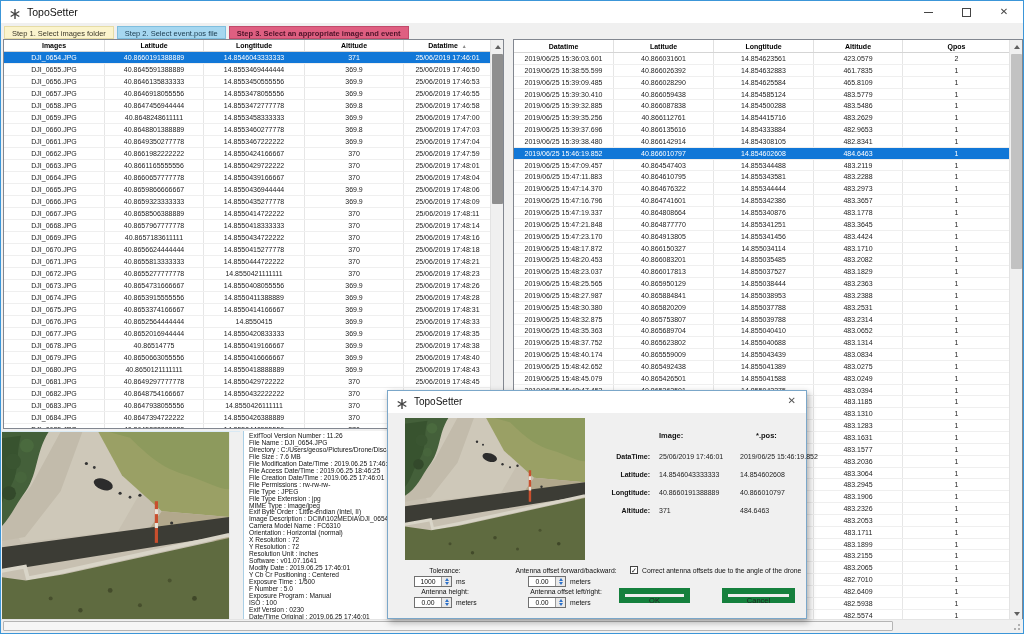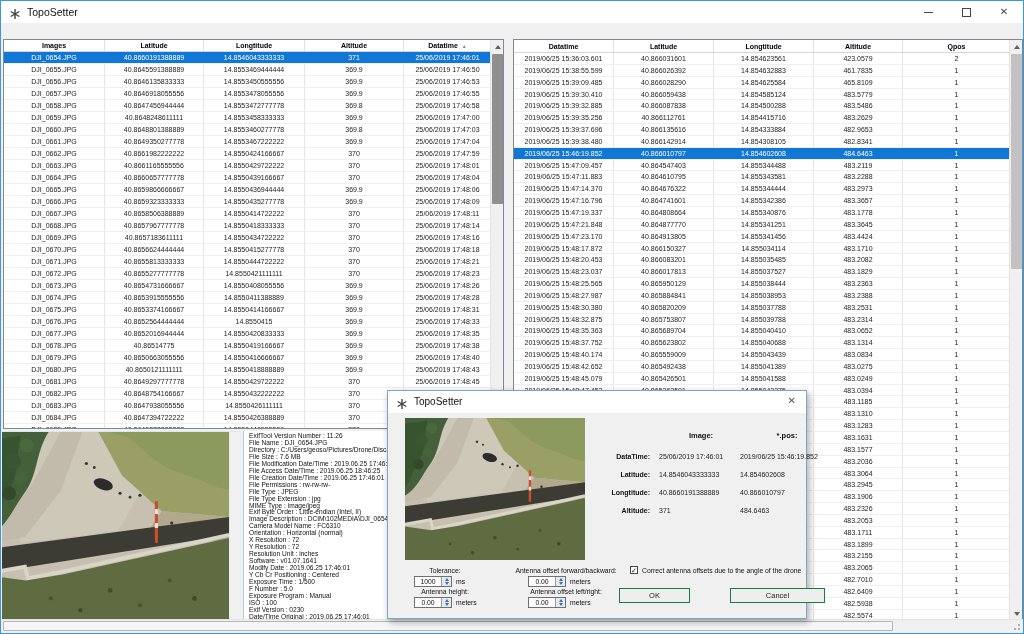--- a/index.html
+++ b/index.html
@@ -64,21 +64,21 @@
   .grip i{position:absolute;width:2px;height:2px;background:#b0b0b0;}
   .grip i:nth-child(1){right:0;bottom:0;} .grip i:nth-child(2){right:4px;bottom:0;}
   .grip i:nth-child(3){right:0;bottom:4px;} .grip i:nth-child(4){right:8px;bottom:0;display:none;}
   
   .dialog{position:absolute;left:386px;top:389px;width:420px;height:229px;background:#f0f0f0;
     border:1px solid #7ba7c9;box-shadow:2px 3px 7px rgba(0,0,0,.35);z-index:20;}
   .dlg-titlebar{position:absolute;left:0;top:0;right:0;height:22px;background:#fff;}
   .dlg-title{position:absolute;left:26px;top:0;line-height:22px;font-size:10px;color:#111;}
   .dlg-close{position:absolute;right:10px;top:5px;font-size:10px;color:#555;line-height:1;cursor:default;}
   .dlg-photo{position:absolute;left:12px;top:27px;width:190px;height:142px;overflow:hidden;}
-  .cmp-head{position:absolute;font-size:7.5px;font-weight:bold;color:#111;text-align:center;}
+  .cmp-head{position:absolute;font-size:7.5px;font-weight:bold;color:#111;text-align:left;}
   .cmp-h1{left:271px;top:40px;width:84px;}
   .cmp-h2{left:368px;top:40px;width:62px;}
   .cmp-rows{position:absolute;left:186px;top:56px;}
   .cmp-row{display:flex;height:18px;align-items:center;}
   .cmp-label{width:76px;text-align:right;font-size:7px;font-weight:bold;color:#111;}
   .cmp-v1{width:81px;margin-left:9px;font-size:7px;color:#222;white-space:nowrap;}
   .cmp-v2{width:90px;font-size:7px;color:#222;white-space:nowrap;}
   .ctl-label{position:absolute;font-size:6.8px;color:#111;text-align:center;white-space:nowrap;}
   .lab-tol{left:26px;top:176px;width:62px;}
   .lab-ah{left:18px;top:197px;width:78px;}
@@ -91,24 +91,24 @@
   .spin-val{flex:1;font-size:6.8px;text-align:center;line-height:9px;color:#111;}
   .spin-btns{width:10px;display:flex;flex-direction:column;border-left:1px solid #9a9a9a;}
   .spin-btns span{flex:1;background:#e9e9e9;display:flex;align-items:center;justify-content:center;}
   .su i{width:0;height:0;border-left:2.5px solid transparent;border-right:2.5px solid transparent;border-bottom:3px solid #2d70c8;}
   .sd i{width:0;height:0;border-left:2.5px solid transparent;border-right:2.5px solid transparent;border-top:3px solid #2d70c8;}
   .unit{margin-left:4px;font-size:6.8px;color:#111;line-height:11px;}
   .chk-row{position:absolute;left:242px;top:175px;display:flex;align-items:center;}
   .chk-box{width:8px;height:8px;background:#fff;border:1px solid #444;font-size:7px;line-height:7px;
     text-align:center;color:#111;}
   .chk-label{margin-left:4px;font-size:6.8px;color:#111;white-space:nowrap;}
-  .btn{position:absolute;height:15px;background:#eee;border:1px solid #15803d;font-size:7.5px;
+  .btn{position:absolute;height:15px;background:#eee;border:6px solid #15803d;font-size:7.5px;
     text-align:center;line-height:14px;color:#222;cursor:default;}
   .btn-ok{left:231px;top:197px;width:71px;}
-  .btn-cancel{left:342px;top:197px;width:95px;}
+  .btn-cancel{left:334px;top:197px;width:73px;}
 </style>
 </head>
 <body>
 
 <div class="window">
 
   <svg width="0" height="0" style="position:absolute" aria-hidden="true">
     <defs>
       <symbol id="aerial" viewBox="0 0 240 190">
         <rect width="240" height="190" fill="#c7c0b1"></rect>
@@ -160,20 +160,25 @@
         </div>
       <div class="cap-btn">
           <span class="max-glyph"></span>
         </div>
       <div class="cap-btn">
           <span class="close-glyph">✕</span>
         </div>
     </div>
   </div>
 
+  <div class="tabstrip">
+    <div class="tab tab1">Step 1. Select images folder</div>
+    <div class="tab tab2">Step 2. Select event.pos file</div>
+    <div class="tab tab3">Step 3. Select an appropriate image and event</div>
+  </div>
 
   <div class="table left-table">
     <div class="thead" id="left-head">
         <div class="hcell c0">Images</div>
         <div class="hcell c1">Latitude</div>
         <div class="hcell c2">Longtitude</div>
         <div class="hcell c3">Altitude</div>
         <div class="hcell c4">Datatime<span class="sort-glyph">▲</span></div>
       </div>
     <div class="tbody" id="left-rows">

